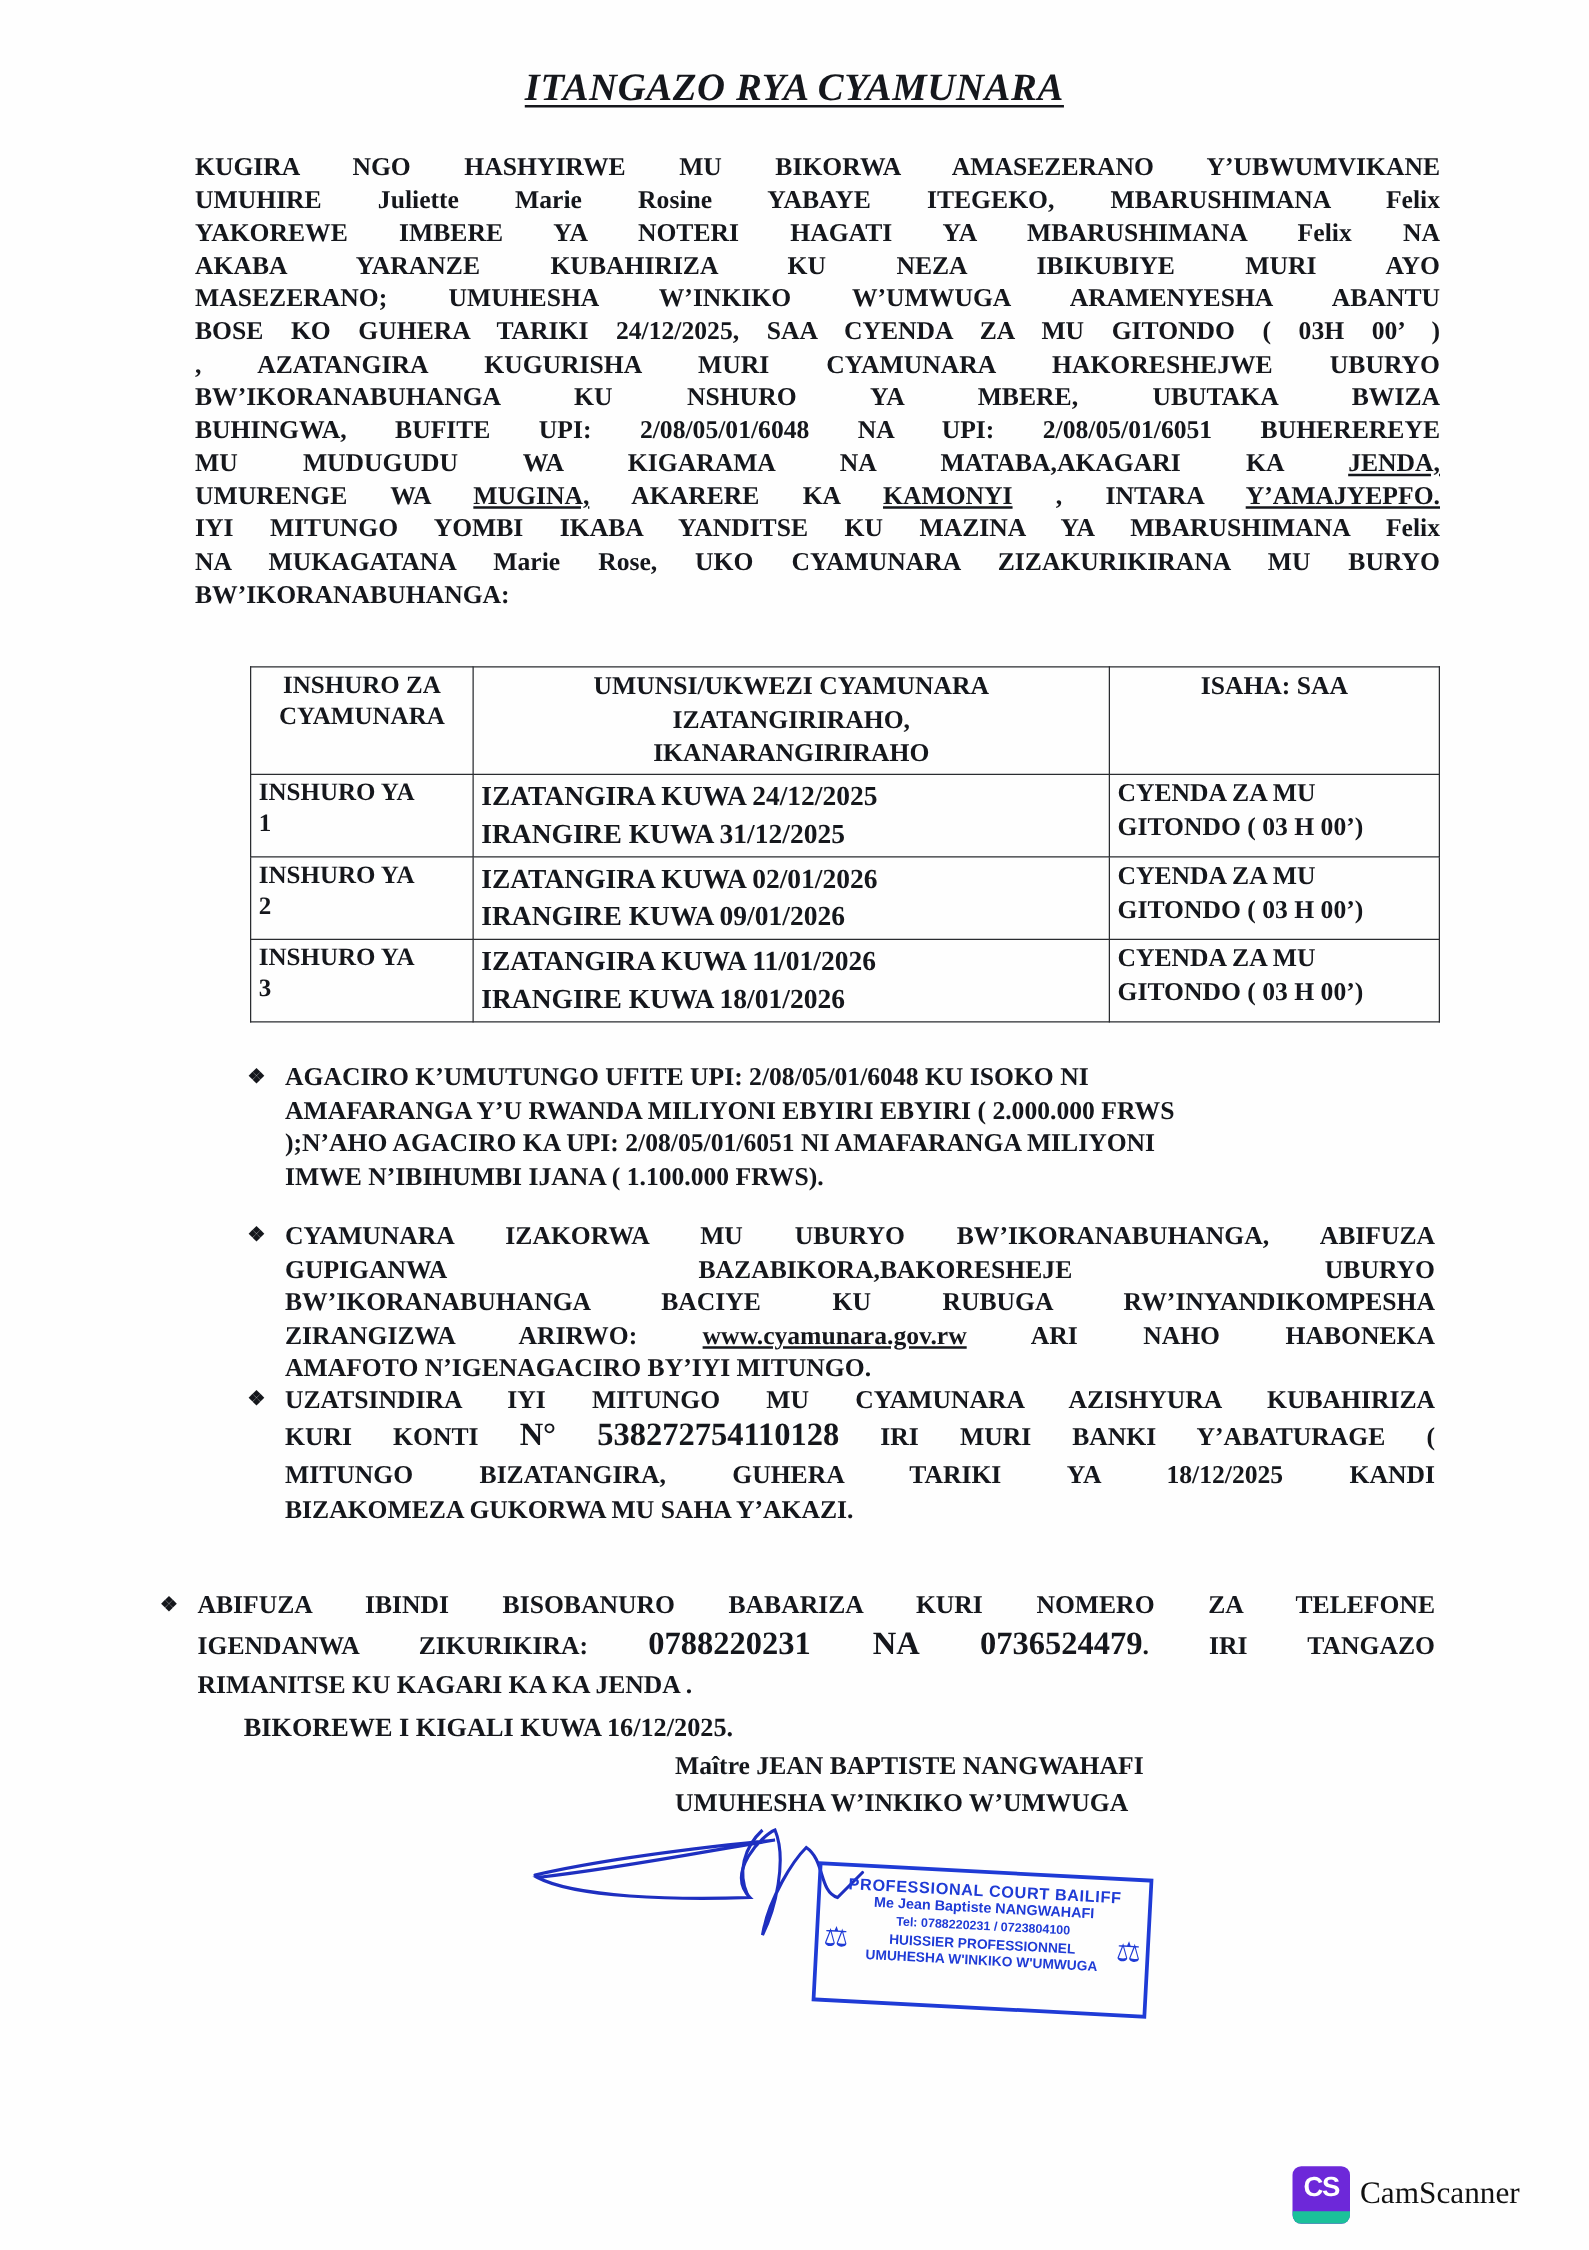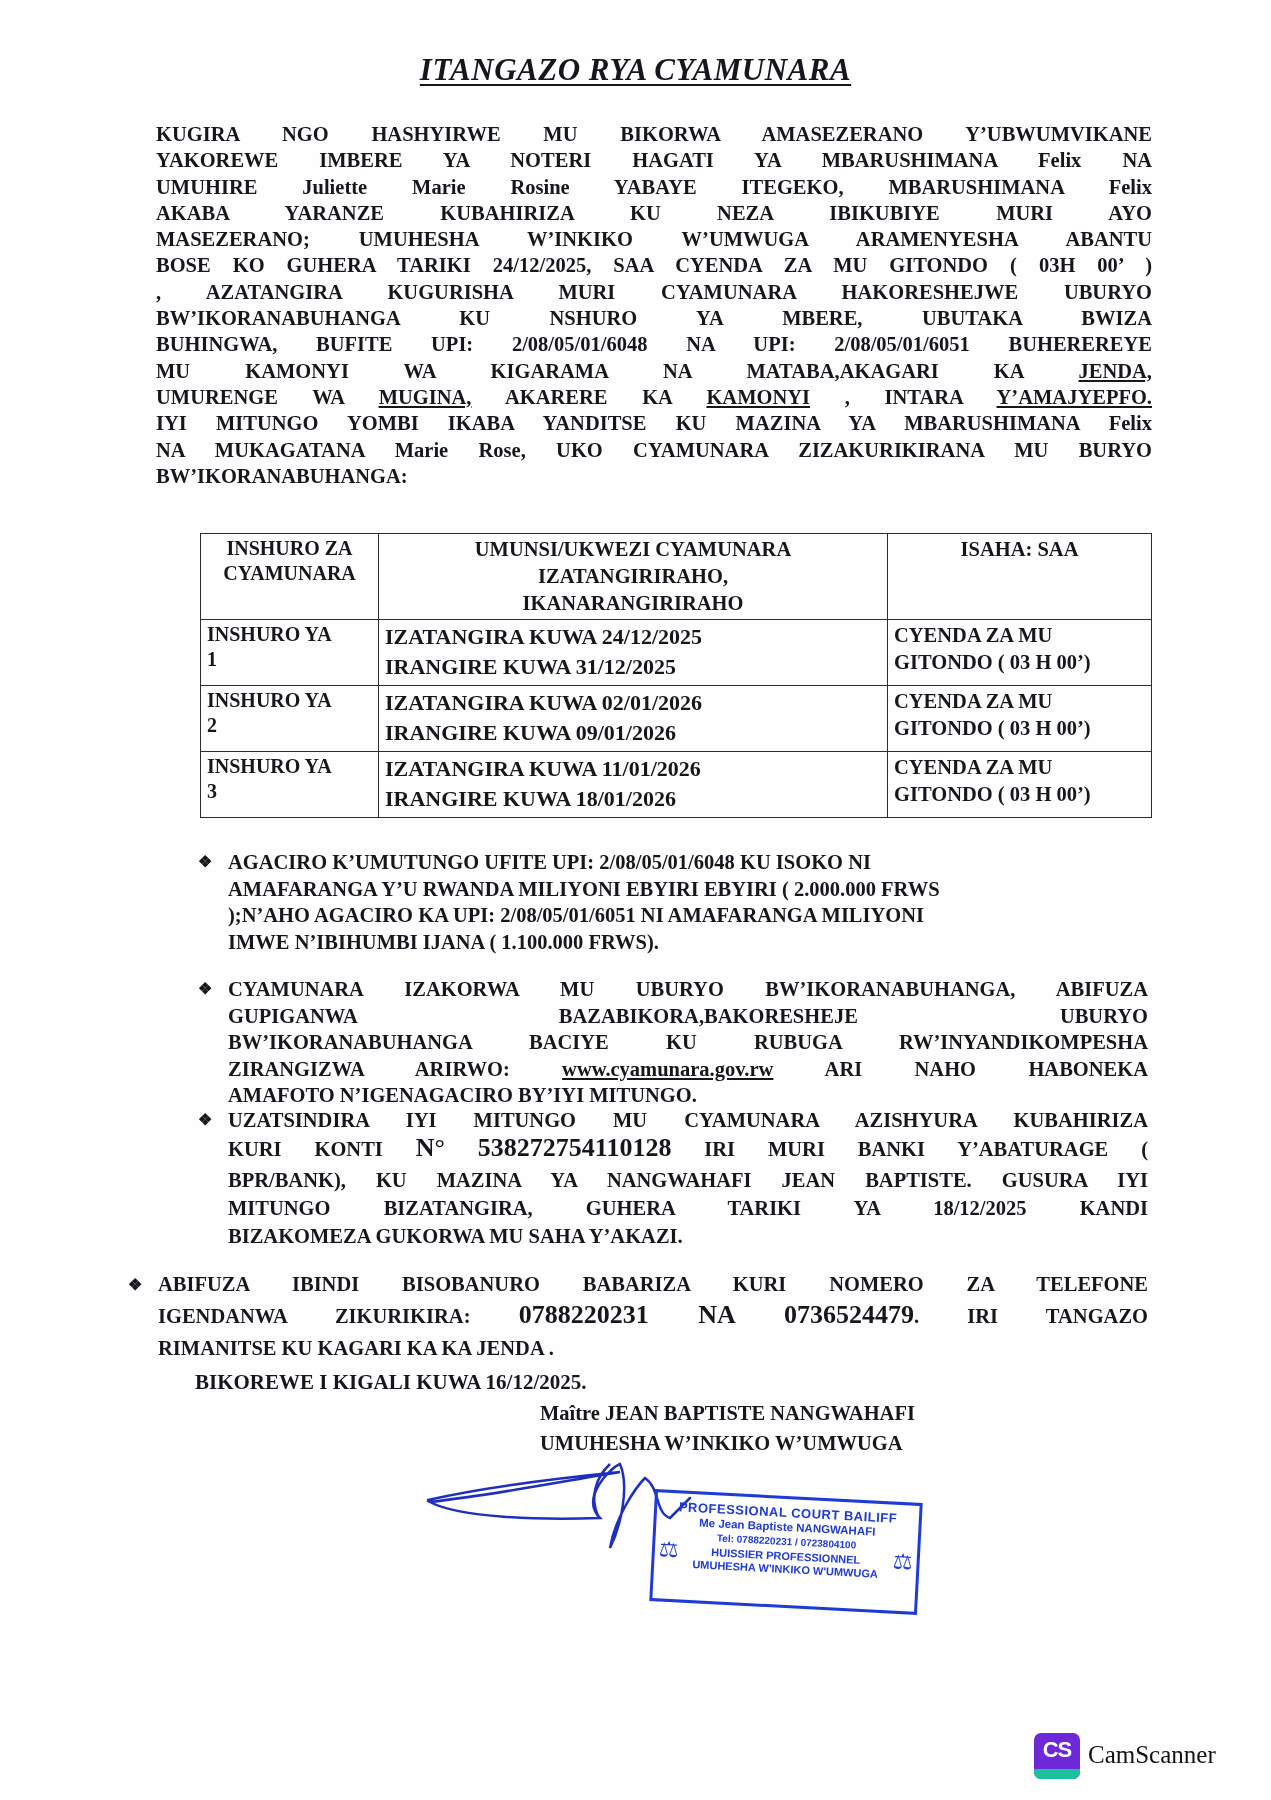--- a/index.html
+++ b/index.html
@@ -52,29 +52,29 @@
 <body>
 
 <div class="page">
 
   <div class="title">
     <span>ITANGAZO RYA CYAMUNARA</span>
   </div>
 
   <div class="intro">
     <span class="line">KUGIRA NGO HASHYIRWE MU BIKORWA AMASEZERANO Y’UBWUMVIKANE</span>
+    <span class="line">UMUHIRE Juliette Marie Rosine YABAYE ITEGEKO, MBARUSHIMANA Felix</span>
     <span class="line">YAKOREWE IMBERE YA NOTERI HAGATI YA MBARUSHIMANA Felix NA</span>
-    <span class="line">UMUHIRE Juliette Marie Rosine YABAYE ITEGEKO, MBARUSHIMANA Felix</span>
     <span class="line">AKABA YARANZE KUBAHIRIZA KU NEZA IBIKUBIYE MURI AYO</span>
     <span class="line">MASEZERANO; UMUHESHA W’INKIKO W’UMWUGA ARAMENYESHA ABANTU</span>
     <span class="line">BOSE KO GUHERA TARIKI 24/12/2025, SAA CYENDA ZA MU GITONDO ( 03H 00’ )</span>
     <span class="line">, AZATANGIRA KUGURISHA MURI CYAMUNARA HAKORESHEJWE UBURYO</span>
     <span class="line">BW’IKORANABUHANGA KU NSHURO YA MBERE, UBUTAKA BWIZA</span>
     <span class="line">BUHINGWA, BUFITE UPI: 2/08/05/01/6048 NA UPI: 2/08/05/01/6051 BUHEREREYE</span>
-    <span class="line"><span>MU KAMONYI WA KIGARAMA NA MATABA,AKAGARI KA </span><span class="u">JENDA,</span></span>
+    <span class="line"><span>MU MUDUGUDU WA KIGARAMA NA MATABA,AKAGARI KA </span><span class="u">JENDA,</span></span>
     <span class="line"><span>UMURENGE WA </span><span class="u">MUGINA,</span><span> AKARERE KA </span><span class="u">KAMONYI</span><span> , INTARA </span><span class="u">Y’AMAJYEPFO.</span></span>
     <span class="line">IYI MITUNGO YOMBI IKABA YANDITSE KU MAZINA YA MBARUSHIMANA Felix</span>
     <span class="line">NA MUKAGATANA Marie Rose, UKO CYAMUNARA ZIZAKURIKIRANA MU BURYO</span>
     <span class="line last">BW’IKORANABUHANGA:</span>
   </div>
 
   <table class="schedule">
     <tbody>
         <tr class="head">
       <td class="c1"><span>INSHURO ZA</span><br><span>CYAMUNARA</span></td>
@@ -113,21 +113,20 @@
     <span class="l" style="word-spacing: 150px;">GUPIGANWA BAZABIKORA,BAKORESHEJE UBURYO</span>
     <span class="l">BW’IKORANABUHANGA BACIYE KU RUBUGA RW’INYANDIKOMPESHA</span>
     <span class="l"><span>ZIRANGIZWA ARIRWO: </span><span class="u">www.cyamunara.gov.rw</span><span> ARI NAHO HABONEKA</span></span>
     <span class="l left">AMAFOTO N’IGENAGACIRO BY’IYI MITUNGO.</span>
   </div>
 
   <div class="bullet" style="left:228px; top:1106px; width:920px; line-height:28px;">
     <span class="mark">❖</span>
     <span class="l" style="height:28px;">UZATSINDIRA IYI MITUNGO MU CYAMUNARA AZISHYURA KUBAHIRIZA</span>
     <span class="l" style="height:32px;"><span>KURI KONTI </span><span class="big">N°</span> <span class="big">538272754110128</span><span> IRI MURI BANKI Y’ABATURAGE (</span></span>
-    <span class="l" style="height:28px;">BPR/BANK), KU MAZINA YA NANGWAHAFI JEAN BAPTISTE. GUSURA IYI</span>
     <span class="l" style="height:28px;">MITUNGO BIZATANGIRA, GUHERA TARIKI YA 18/12/2025 KANDI</span>
     <span class="l left" style="height:28px;">BIZAKOMEZA GUKORWA  MU SAHA Y’AKAZI.</span>
   </div>
 
   <div class="bullet" style="left:158px; top:1270px; width:990px; line-height:29px;">
     <span class="mark">❖</span>
     <span class="l" style="height:30px;">ABIFUZA IBINDI BISOBANURO BABARIZA KURI NOMERO ZA TELEFONE</span>
     <span class="l" style="height:34px;"><span>IGENDANWA ZIKURIKIRA: </span><span class="big">0788220231</span><span class="big"> NA </span><span class="big">0736524479</span><span>. IRI TANGAZO</span></span>
     <span class="l left" style="height:30px;">RIMANITSE KU KAGARI KA KA JENDA .</span>
   </div>

